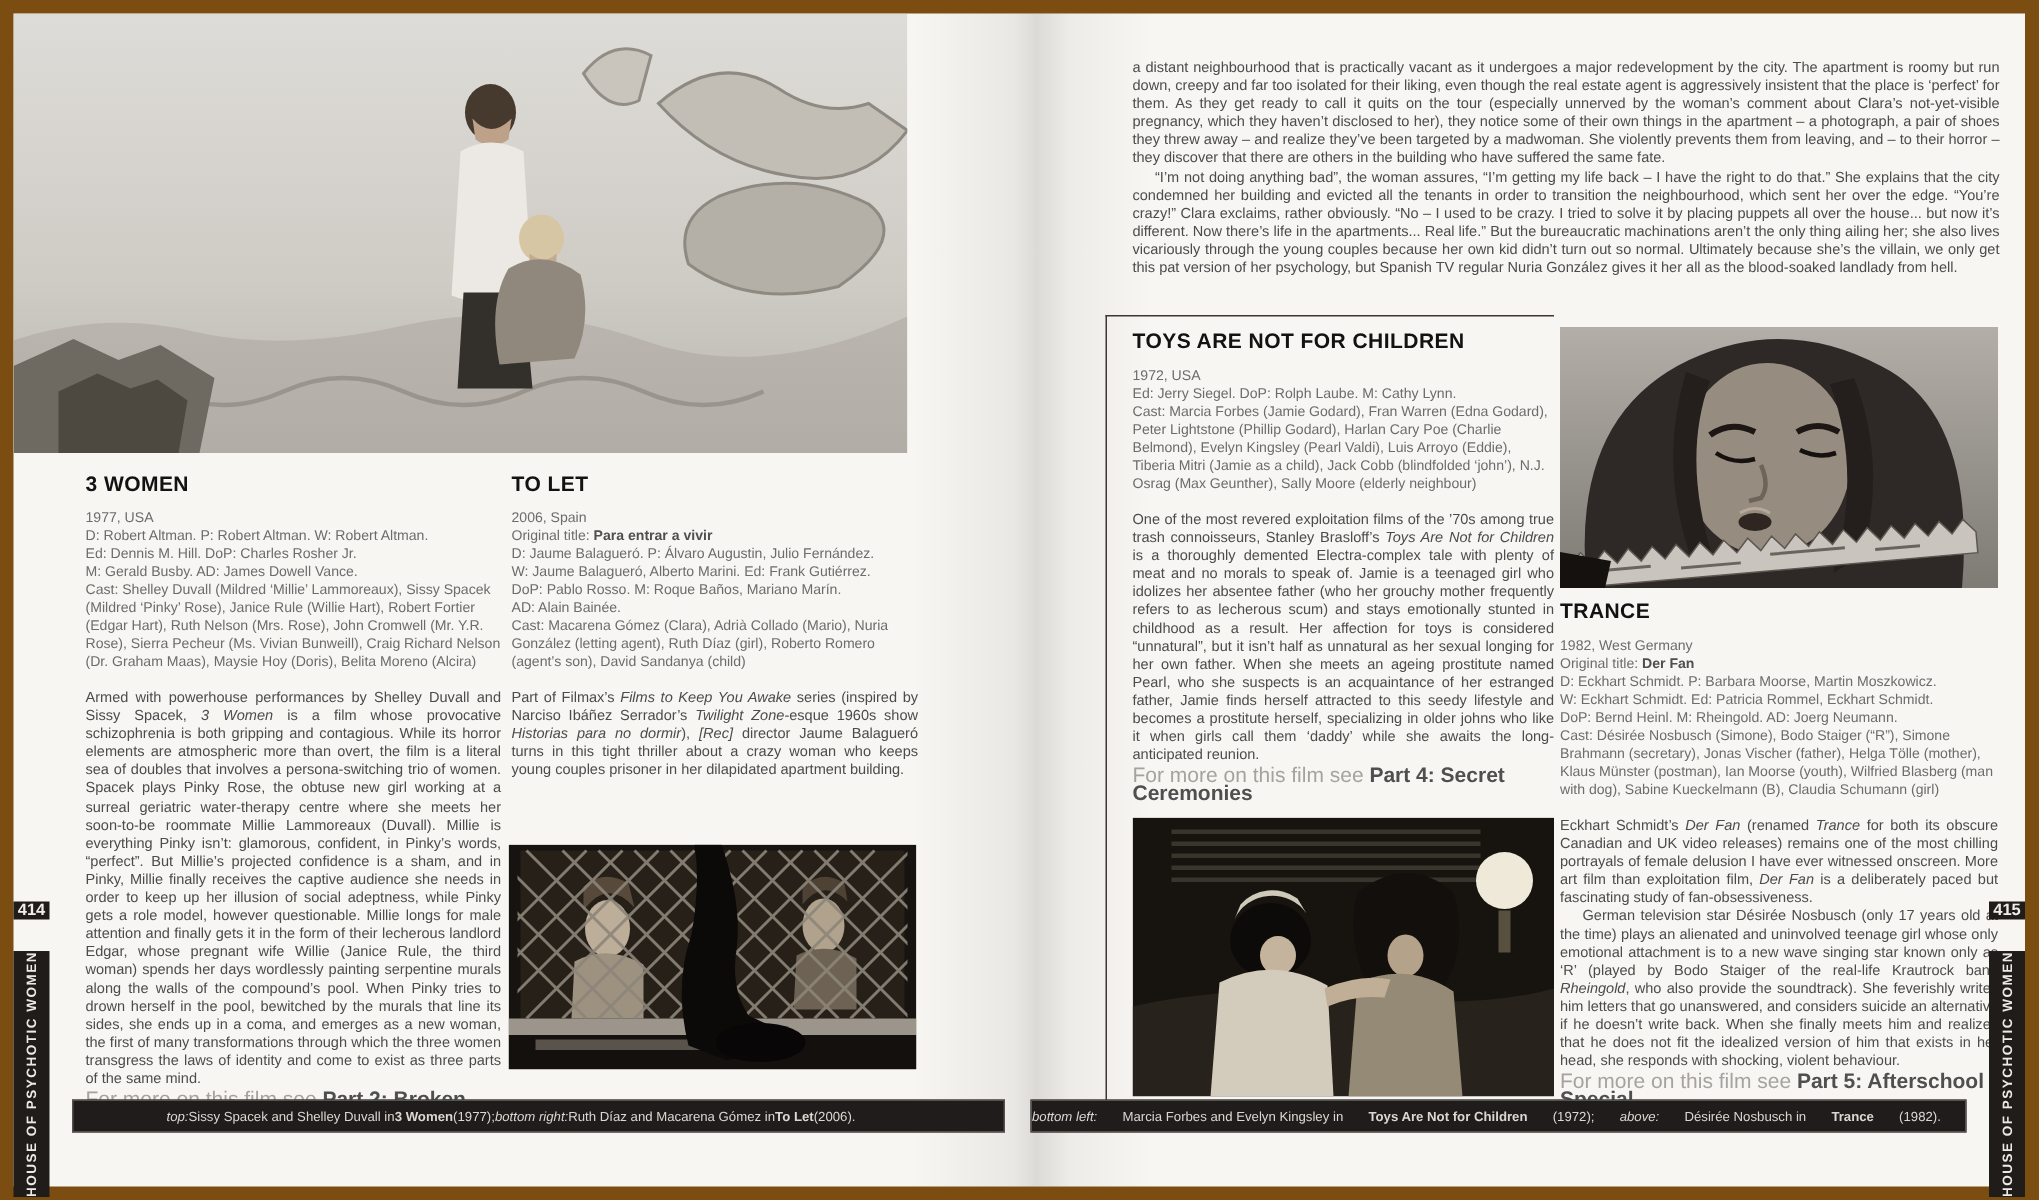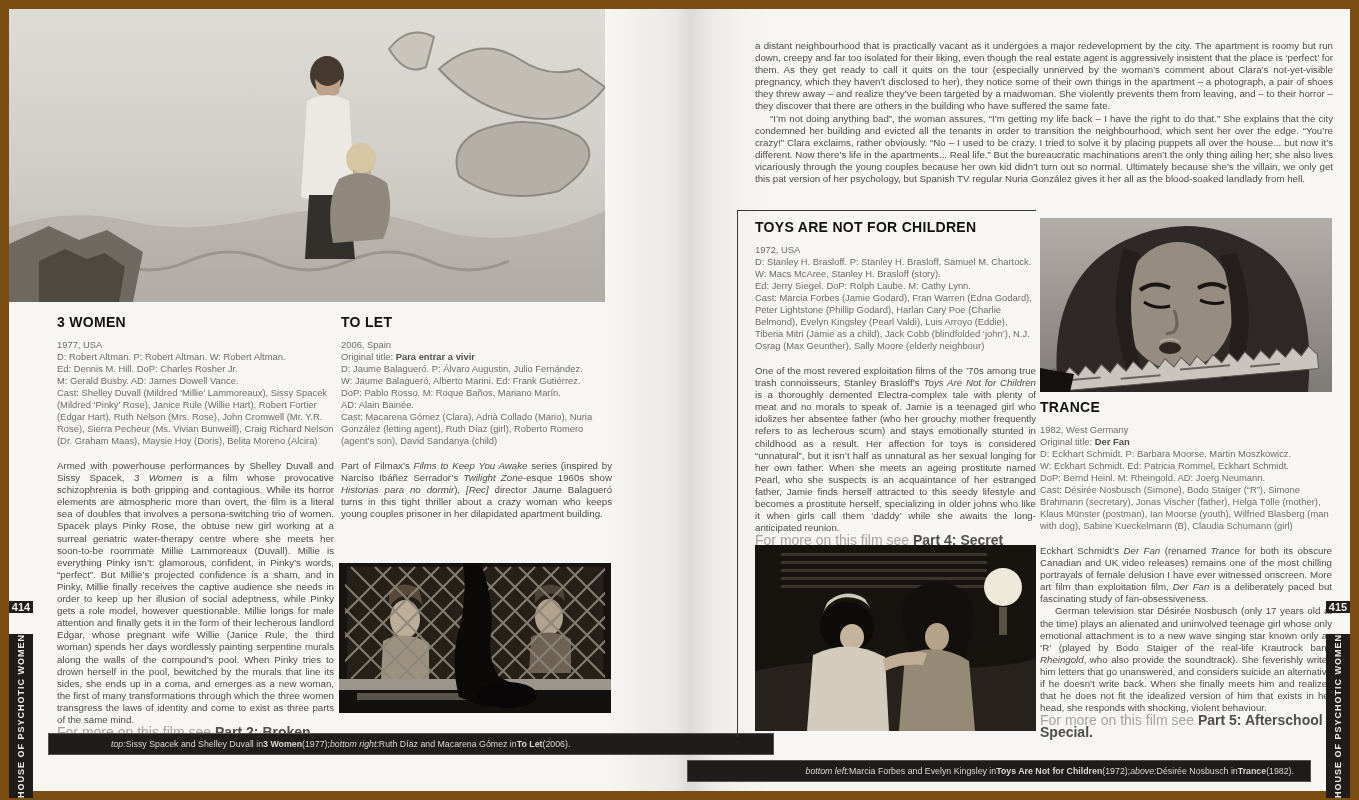--- a/index.html
+++ b/index.html
@@ -24,22 +24,22 @@
   .credits{font-size:9.4px;line-height:12px;color:#6c6c6c;margin:0 0 13px 0;}
   .cline{margin:0;}
   .body{font-size:9.7px;line-height:12.1px;color:#4b4b4b;text-align:justify;margin:0;}
   .indent{text-indent:15px;}
   .seemore{font-size:14px;line-height:12px;color:#a5a3a0;margin:0;}
   .seemore .part,.dark{color:#4f4f4f;}
   .hline{position:absolute;left:737px;top:210px;width:299px;height:1px;background:#3c3733;}
   .vline{position:absolute;left:737px;top:210px;width:1px;height:527px;background:#3c3733;}
   .caption{position:absolute;top:733px;height:22px;background:#201c1b;border:1px solid #55524d;
     color:#dbd8d3;font-size:8.8px;display:flex;align-items:center;box-sizing:border-box;white-space:nowrap;overflow:hidden;}
-  .caption-left{left:48px;width:726px;padding-left:62px;}
-  .caption-right{left:687px;width:624px;justify-content:flex-end;padding-right:16px;margin-top:27px;}
+  .caption-left{left:48px;width:622px;padding-left:62px;}
+  .caption-right{left:687px;width:624px;justify-content:space-between;padding-right:16px;}
   .tab{position:absolute;top:601px;bottom:9px;width:24px;display:flex;flex-direction:column;gap:16px;}
   .tab-left{left:9px;}
   .tab-right{left:1326px;text-align:right;}
   .pagenum{height:27px;background:#201c1a;color:#f0eeea;font-size:11px;font-weight:bold;
     display:flex;align-items:center;justify-content:center;}
   .vtitle{flex:1;margin-top:5px;background:#201c1a;color:#eceae6;writing-mode:vertical-rl;transform:rotate(180deg);
     display:flex;align-items:center;justify-content:center;font-size:9px;font-weight:bold;letter-spacing:1px;white-space:nowrap;}
 </style>
 </head>
 <body>
@@ -150,21 +150,20 @@
     <p class="body indent"><span>“I’m not doing anything bad”, the woman assures, “I’m getting my life back – I have the right to do that.” She explains that the city condemned her building and evicted all the tenants in order to transition the neighbourhood, which sent her over the edge. “You’re crazy!” Clara exclaims, rather obviously. “No – I used to be crazy. I tried to solve it by placing puppets all over the house... but now it’s different. Now there’s life in the apartments... Real life.” But the bureaucratic machinations aren’t the only thing ailing her; she also lives vicariously through the young couples because her own kid didn’t turn out so normal. Ultimately because she’s the villain, we only get this pat version of her psychology, but Spanish TV regular Nuria González gives it her all as the blood-soaked landlady from hell.</span></p>
   </div>
 
   <div class="hline"></div>
   <div class="vline"></div>
 
   <section class="entry etoys">
     <h2 class="etitle">TOYS ARE NOT FOR CHILDREN</h2>
     <div class="credits">
       <div class="cline">1972, USA</div>
-      <div class="cline">D: Stanley H. Brasloff. P: Stanley H. Brasloff, Samuel M. Chartock. W: Macs McAree, Stanley H. Brasloff (story).</div>
       <div class="cline">Ed: Jerry Siegel. DoP: Rolph Laube. M: Cathy Lynn.</div>
       <div class="cline">Cast: Marcia Forbes (Jamie Godard), Fran Warren (Edna Godard), Peter Lightstone (Phillip Godard), Harlan Cary Poe (Charlie Belmond), Evelyn Kingsley (Pearl Valdi), Luis Arroyo (Eddie), Tiberia Mitri (Jamie as a child), Jack Cobb (blindfolded ‘john’), N.J. Osrag (Max Geunther), Sally Moore (elderly neighbour)</div>
     </div>
     <p class="body"><span>One of the most revered exploitation films of the ’70s among true trash connoisseurs, Stanley Brasloff’s </span><span style="font-style: italic;">Toys Are Not for Children</span><span> is a thoroughly demented Electra-complex tale with plenty of meat and no morals to speak of. Jamie is a teenaged girl who idolizes her absentee father (who her grouchy mother frequently refers to as lecherous scum) and stays emotionally stunted in childhood as a result. Her affection for toys is considered “unnatural”, but it isn’t half as unnatural as her sexual longing for her own father. When she meets an ageing prostitute named Pearl, who she suspects is an acquaintance of her estranged father, Jamie finds herself attracted to this seedy lifestyle and becomes a prostitute herself, specializing in older johns who like it when girls call them ‘daddy’ while she awaits the long-anticipated reunion.</span></p>
     <p class="seemore"><span>For more on this film see </span><span class="part" style="font-weight: bold;">Part 4: Secret Ceremonies</span></p>
   </section>
 
   <div class="photo photo-toys">
     <svg viewBox="0 0 281 186" preserveAspectRatio="none">
       <rect width="281" height="186" fill="#17140f"></rect>

